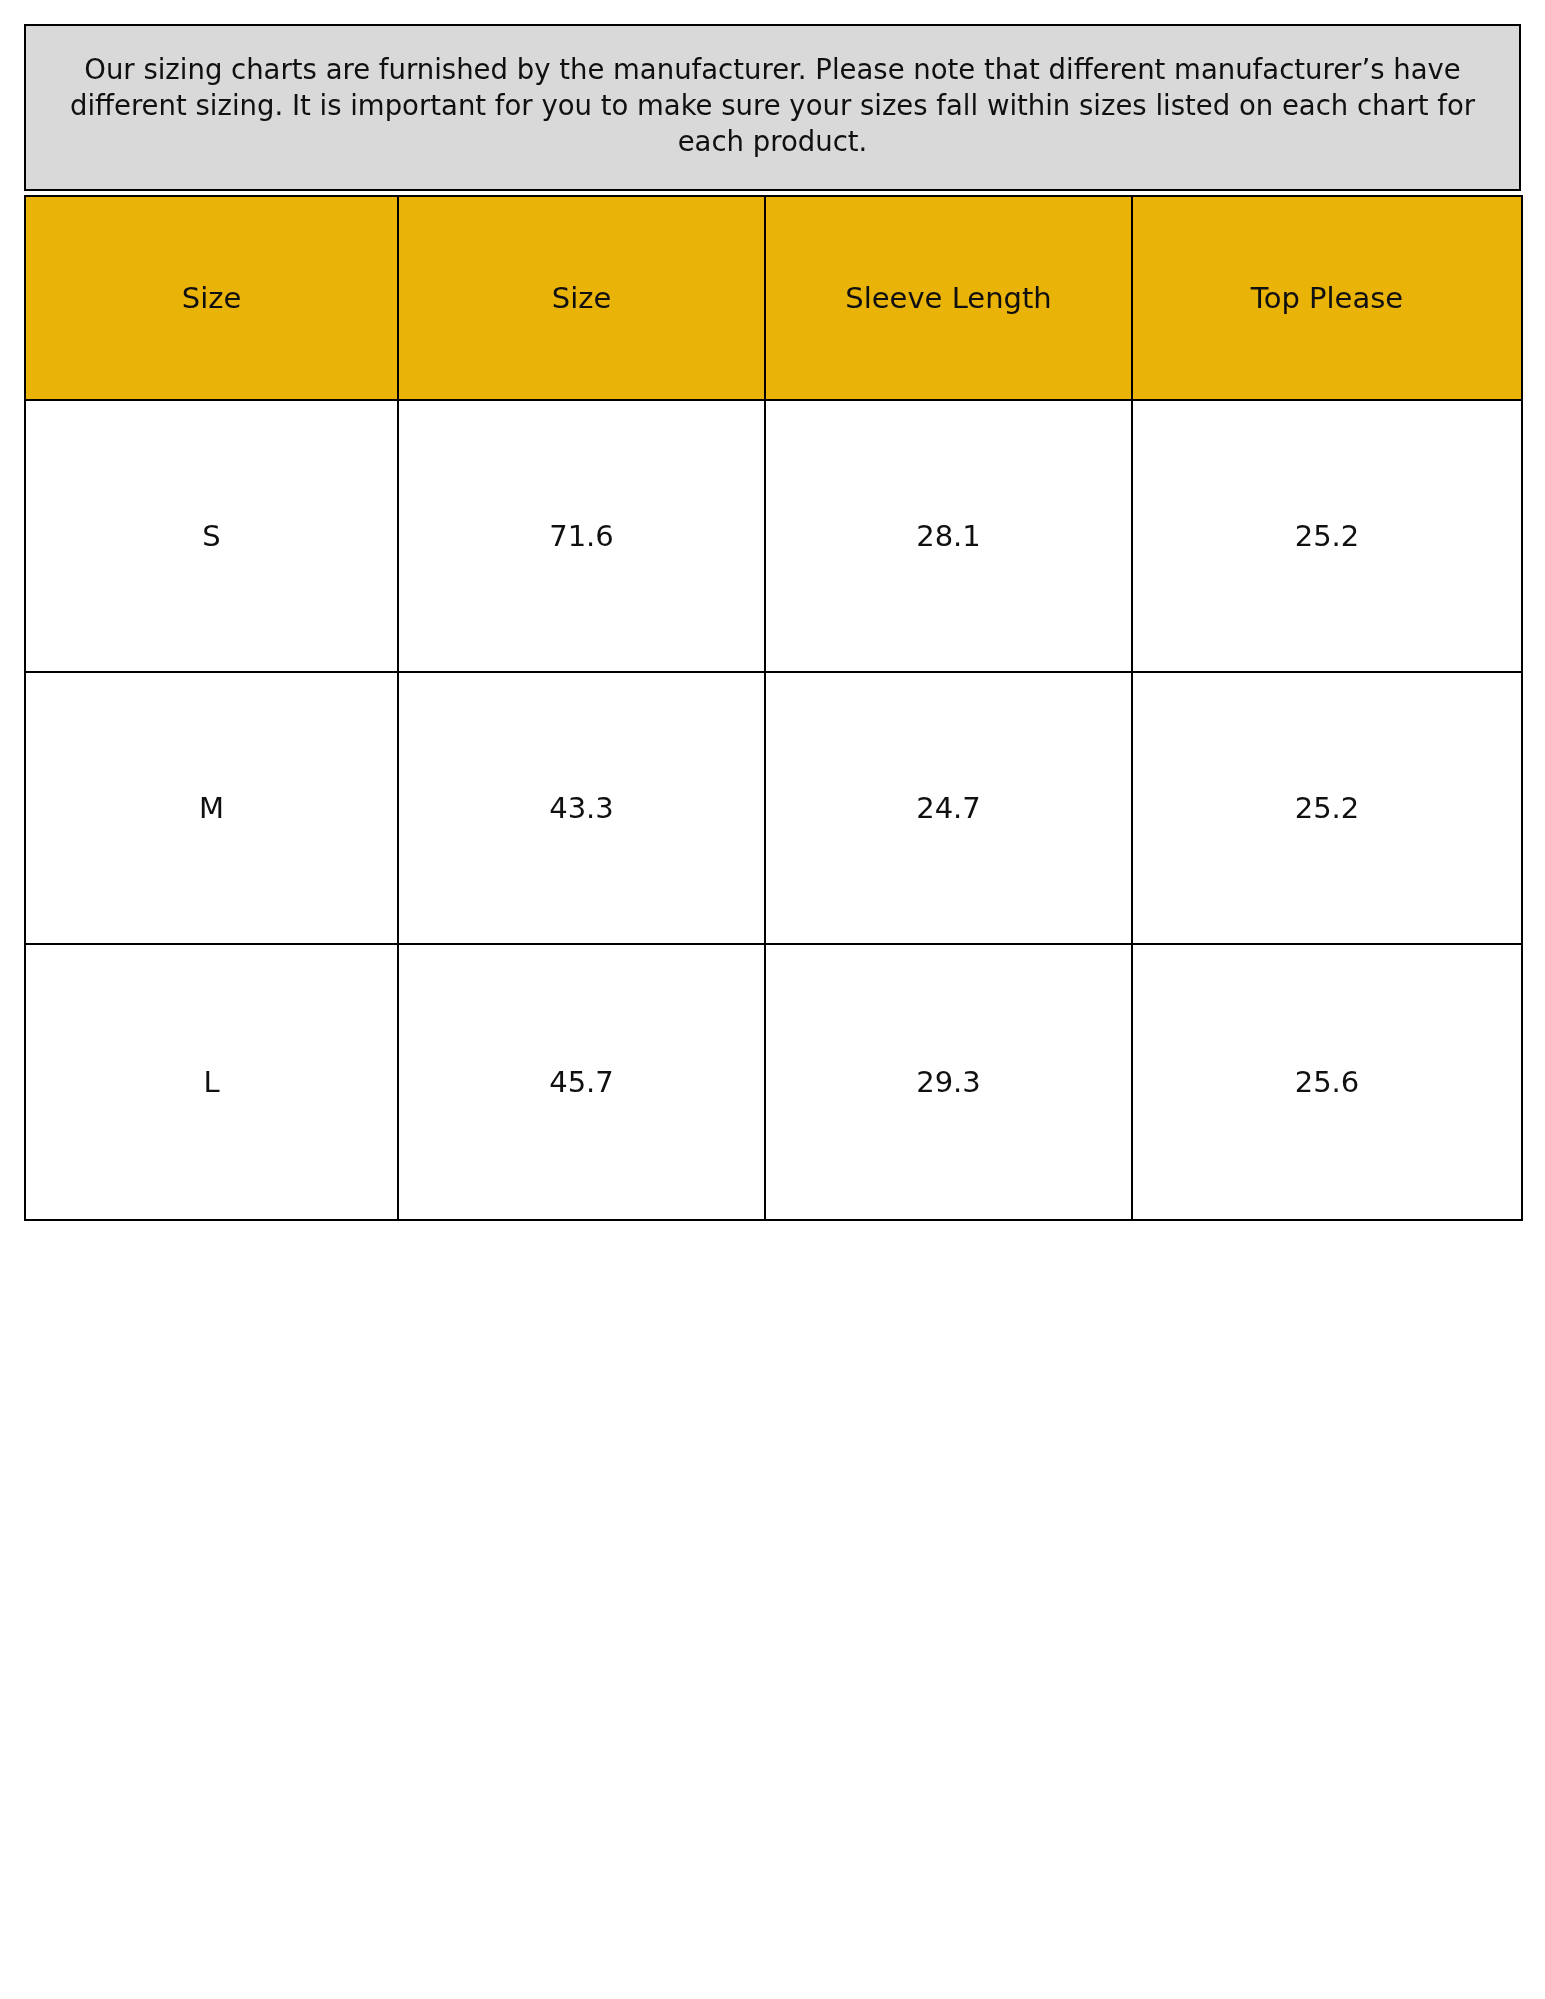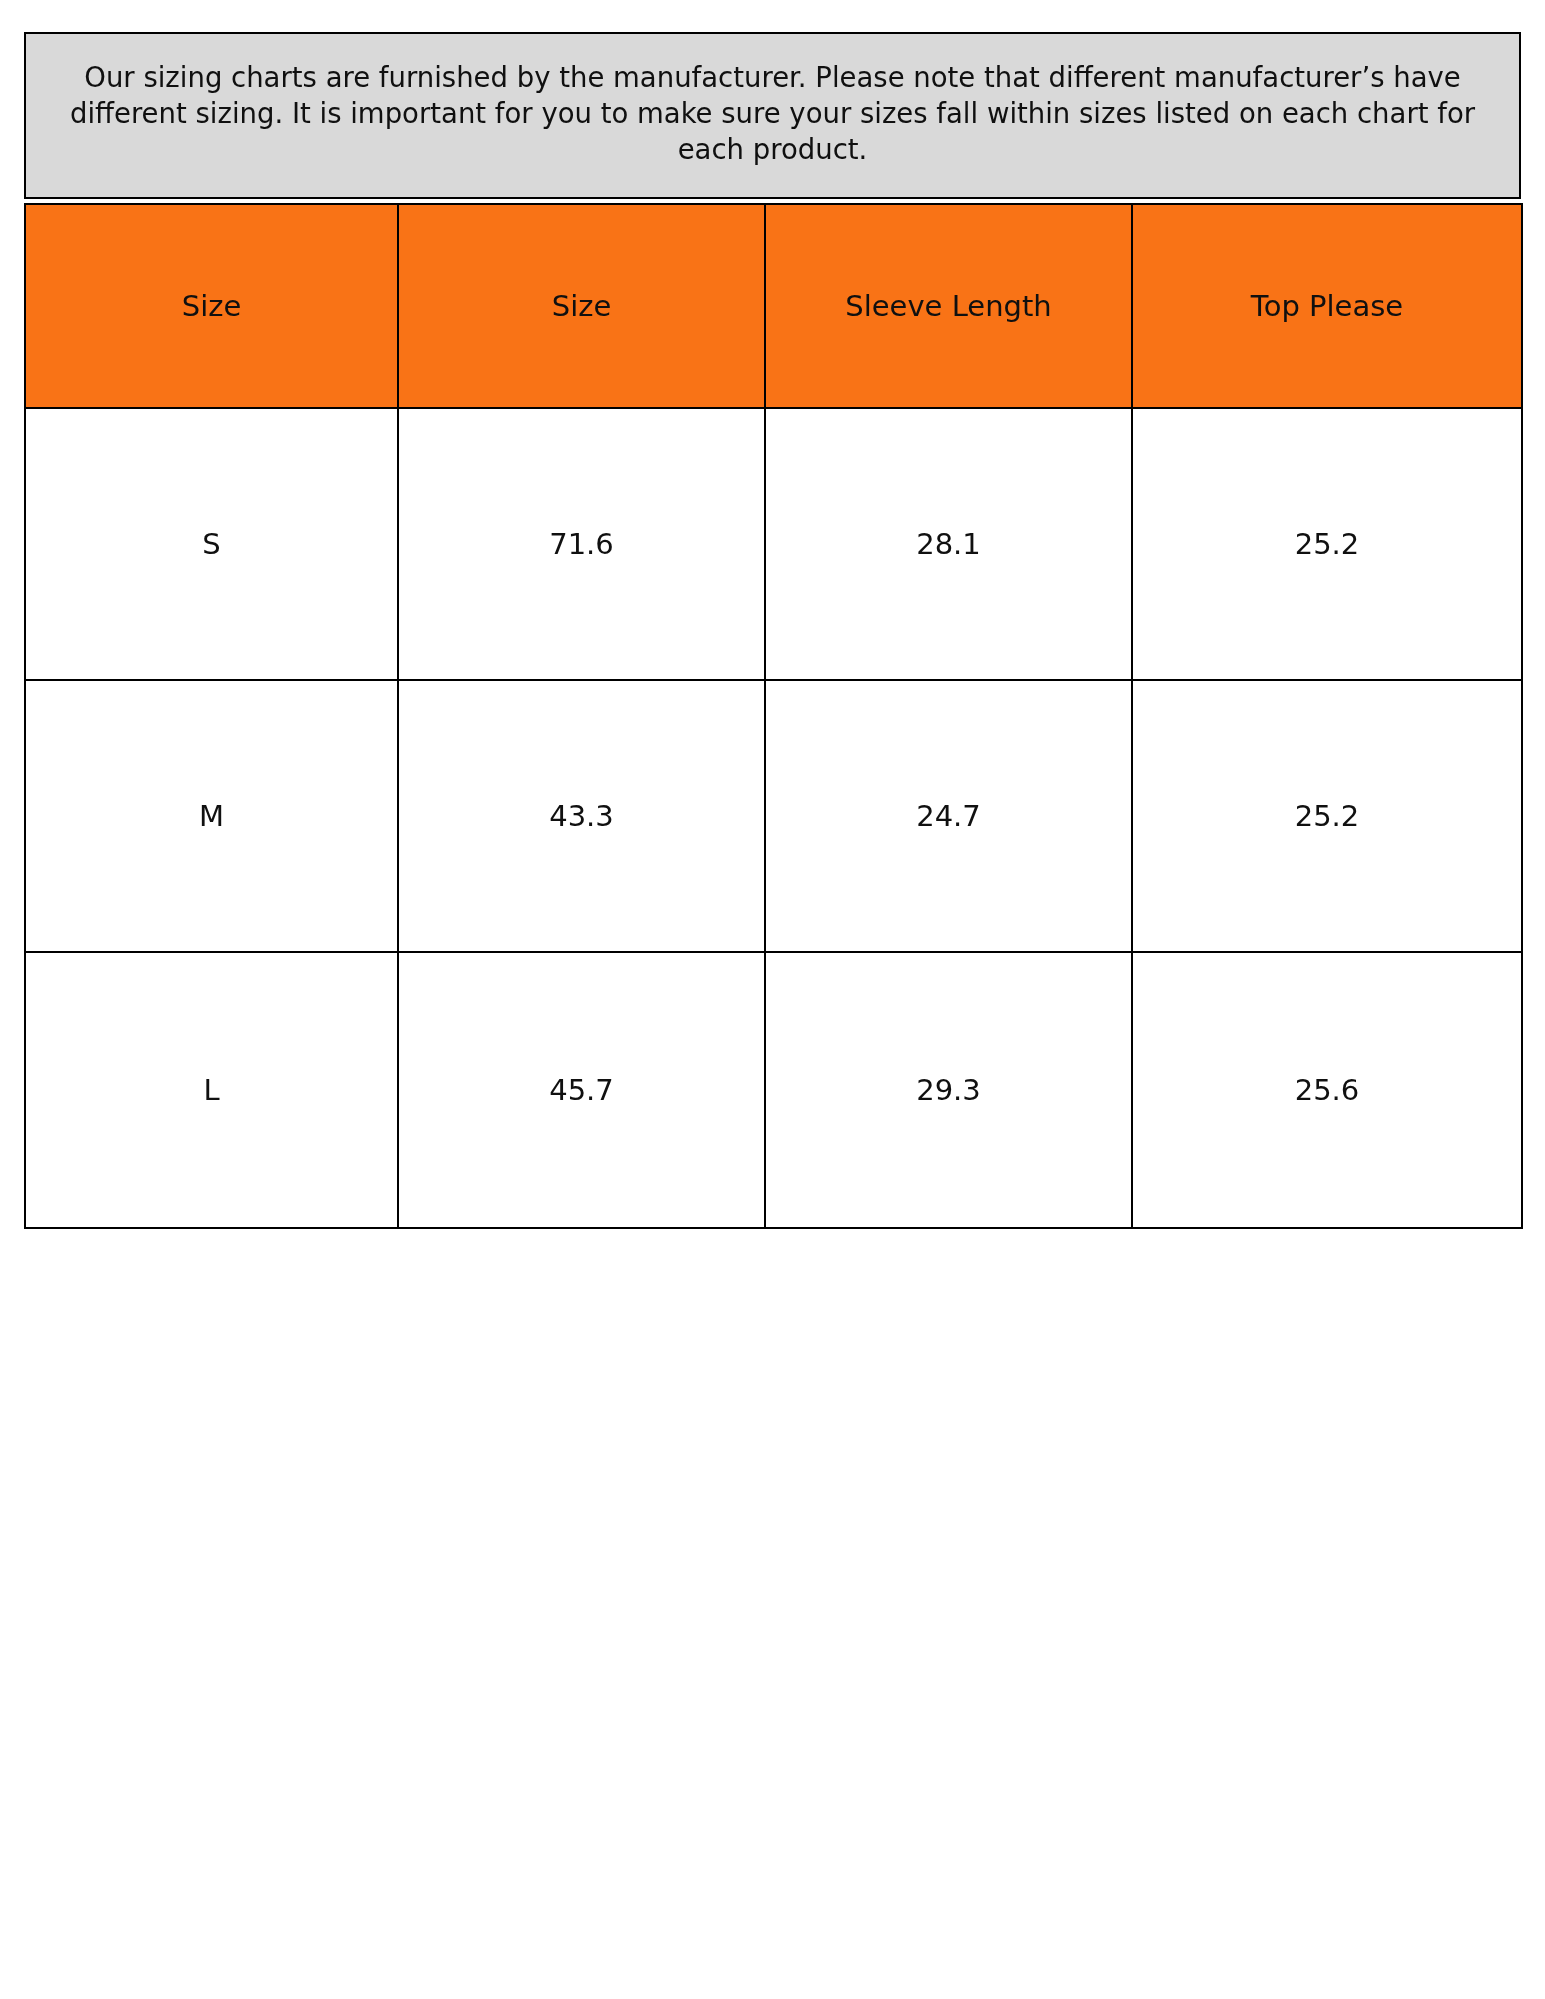--- a/index.html
+++ b/index.html
@@ -24,21 +24,20 @@
   .notice {
     box-sizing: border-box;
     width: 1497px;
     background: #d9d9d9;
     border: 2px solid #000000;
     padding: 26px 34px 30px 34px;
     text-align: center;
     font-size: 27.5px;
     line-height: 1.30;
     color: #101010;
-    margin-top: 8px;
   }
   table.size-table {
     border-collapse: collapse;
     width: 1497px;
     table-layout: fixed;
     margin-top: 4px;
   }
   table.size-table col.c-size { width: 373px; }
   table.size-table col.c-bust { width: 367px; }
   table.size-table col.c-sleeve { width: 367px; }
@@ -47,21 +46,21 @@
   table.size-table th,
   table.size-table td {
     border: 2px solid #000000;
     text-align: center;
     vertical-align: middle;
     font-weight: normal;
     font-size: 29px;
     color: #101010;
   }
   table.size-table thead th {
-    background: #f97316;
+    background: #eab308;
     height: 200px;
   }
   table.size-table tbody td {
     background: #ffffff;
     height: 268px;
   }
   
   table.size-table tbody tr:last-child td {
     height: 272px;
   }

